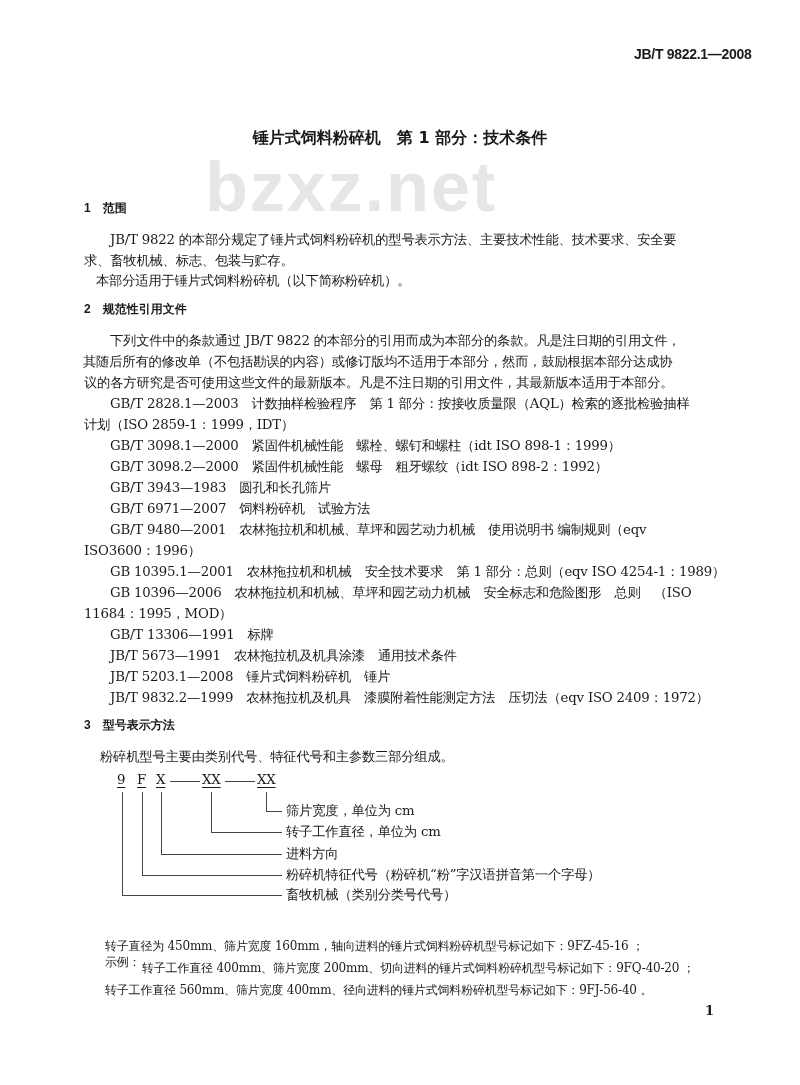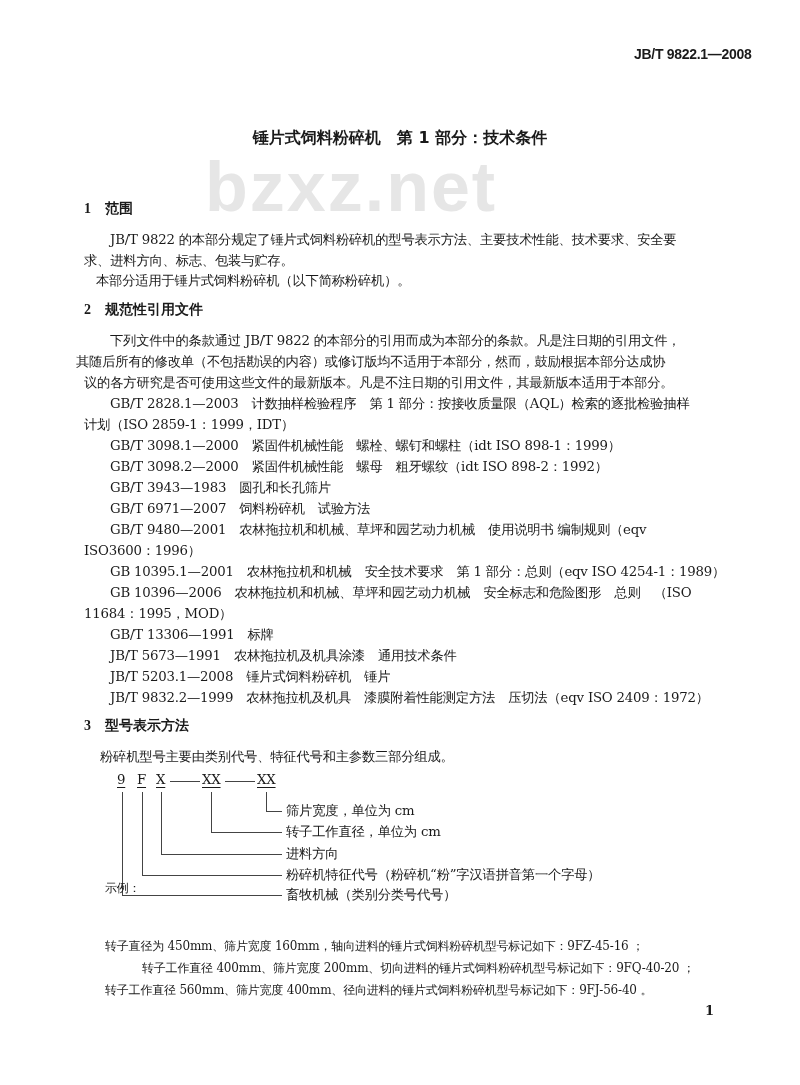--- a/index.html
+++ b/index.html
@@ -5,42 +5,42 @@
   html, body { margin:0; padding:0; background:#ffffff; }
   body { width:800px; height:1085px; position:relative; overflow:hidden;
          font-family:"DejaVu Serif","Liberation Serif",serif; color:#1a1a1a; }
   .abs { position:absolute; white-space:nowrap; }
   .std-no { left:634px; top:46px; font-family:"Liberation Sans","DejaVu Sans",sans-serif;
             font-size:14px; font-weight:bold; letter-spacing:-0.3px; }
   .title { left:0; width:800px; top:128px; text-align:center;
            font-family:"DejaVu Sans","Liberation Sans",sans-serif; font-size:16px; font-weight:bold; }
   .watermark { left:205px; top:152px; font-family:"Liberation Sans","DejaVu Sans",sans-serif;
                font-size:70px; font-weight:bold; color:#e6e6e6; letter-spacing:2px; line-height:70px; }
-  .h { font-family:Liberation Serif, serif; font-size:14px; font-weight:bold; }
+  .h { font-family:Liberation Sans, sans-serif; font-size:12px; font-weight:bold; }
   .p { font-size:13.3px; letter-spacing:-0.2px; }
   .small { font-size:12px; letter-spacing:-0.2px; }
   .line { position:absolute; background:#444; }
   .ul { text-decoration:underline; text-underline-offset:3px; }
   .pagenum { left:705px; top:1003px; font-size:13px; font-weight:bold; }
 </style>
 </head>
 <body>
 
 <div class="abs std-no">JB/T 9822.1—2008</div>
 <div class="abs watermark">bzxz.net</div>
 <div class="abs title">锤片式饲料粉碎机　第 1 部分：技术条件</div>
 
 <div class="abs h" style="left:84px;top:200px;">1　范围</div>
 <div class="abs p" style="left:110px;top:231px;">JB/T 9822 的本部分规定了锤片式饲料粉碎机的型号表示方法、主要技术性能、技术要求、安全要</div>
-<div class="abs p" style="left:84px;top:252px;">求、进料方向、标志、包装与贮存。</div>
+<div class="abs p" style="left:84px;top:252px;">求、畜牧机械、标志、包装与贮存。</div>
 <div class="abs p" style="left:96px;top:272px;">本部分适用于锤片式饲料粉碎机（以下简称粉碎机）。</div>
 
 <div class="abs h" style="left:84px;top:301px;">2　规范性引用文件</div>
 <div class="abs p" style="left:110px;top:332px;">下列文件中的条款通过 JB/T 9822 的本部分的引用而成为本部分的条款。凡是注日期的引用文件，</div>
-<div class="abs p" style="left:76px;top:353px;text-align:right;">其随后所有的修改单（不包括勘误的内容）或修订版均不适用于本部分，然而，鼓励根据本部分达成协</div>
+<div class="abs p" style="left:83px;top:353px;text-align:right;">其随后所有的修改单（不包括勘误的内容）或修订版均不适用于本部分，然而，鼓励根据本部分达成协</div>
 <div class="abs p" style="left:84px;top:374px;">议的各方研究是否可使用这些文件的最新版本。凡是不注日期的引用文件，其最新版本适用于本部分。</div>
 
 <div class="abs p" style="left:110px;top:395px;">GB/T 2828.1—2003　计数抽样检验程序　第 1 部分：按接收质量限（AQL）检索的逐批检验抽样</div>
 <div class="abs p" style="left:84px;top:416px;">计划（ISO 2859-1：1999，IDT）</div>
 <div class="abs p" style="left:110px;top:437px;">GB/T 3098.1—2000　紧固件机械性能　螺栓、螺钉和螺柱（idt ISO 898-1：1999）</div>
 <div class="abs p" style="left:110px;top:458px;">GB/T 3098.2—2000　紧固件机械性能　螺母　粗牙螺纹（idt ISO 898-2：1992）</div>
 <div class="abs p" style="left:110px;top:479px;">GB/T 3943—1983　圆孔和长孔筛片</div>
 <div class="abs p" style="left:110px;top:500px;">GB/T 6971—2007　饲料粉碎机　试验方法</div>
 <div class="abs p" style="left:110px;top:521px;">GB/T  9480—2001　农林拖拉机和机械、草坪和园艺动力机械　使用说明书  编制规则（eqv</div>
 <div class="abs p" style="left:84px;top:542px;">ISO3600：1996）</div>
@@ -79,18 +79,18 @@
   <div class="line" style="left:122px;top:792px;width:1px;height:103px;"></div>
   <div class="line" style="left:122px;top:895px;width:160px;height:1px;"></div>
 
   <span class="abs p" style="left:286px;top:802px;">筛片宽度，单位为 cm</span>
   <span class="abs p" style="left:286px;top:823px;">转子工作直径，单位为 cm</span>
   <span class="abs p" style="left:286px;top:845px;">进料方向</span>
   <span class="abs p" style="left:286px;top:866px;">粉碎机特征代号（粉碎机“粉”字汉语拼音第一个字母）</span>
   <span class="abs p" style="left:286px;top:886px;">畜牧机械（类别分类号代号）</span>
 </div>
 
-<div class="abs small" style="left:105px;top:880px;">示例：</div>
+<div class="abs small" style="left:105px;top:954px;">示例：</div>
 <div class="abs small" style="left:105px;top:938px;">转子直径为 450mm、筛片宽度 160mm，轴向进料的锤片式饲料粉碎机型号标记如下：9FZ-45-16 ；</div>
 <div class="abs small" style="left:105px;top:960px;margin-left:37px;">转子工作直径 400mm、筛片宽度 200mm、切向进料的锤片式饲料粉碎机型号标记如下：9FQ-40-20 ；</div>
 <div class="abs small" style="left:105px;top:982px;">转子工作直径 560mm、筛片宽度 400mm、径向进料的锤片式饲料粉碎机型号标记如下：9FJ-56-40 。</div>
 
 <div class="abs pagenum">1</div>
 
 </body></html>

